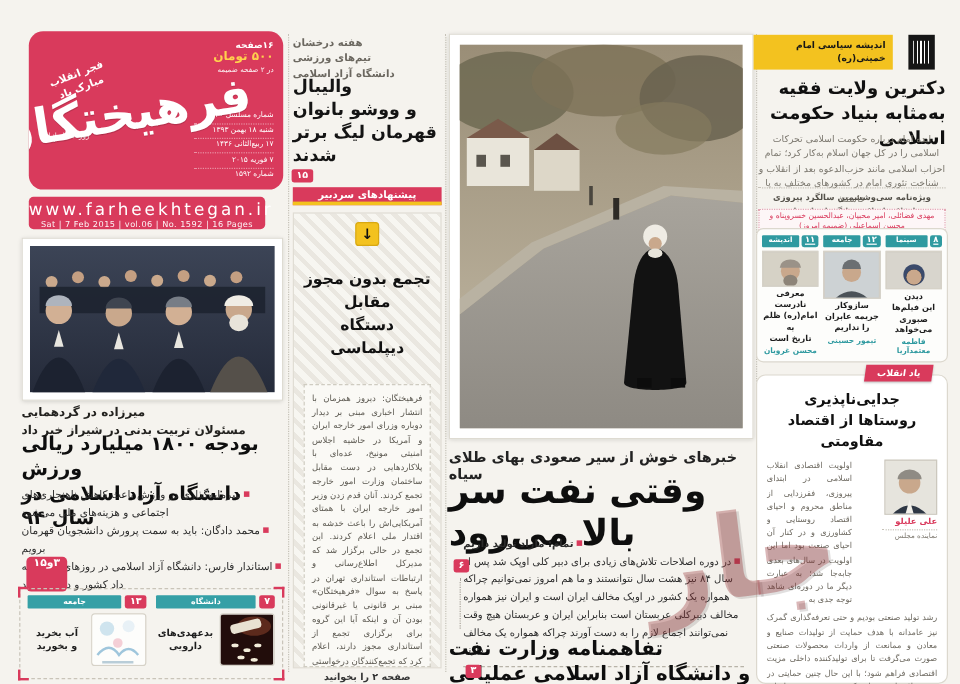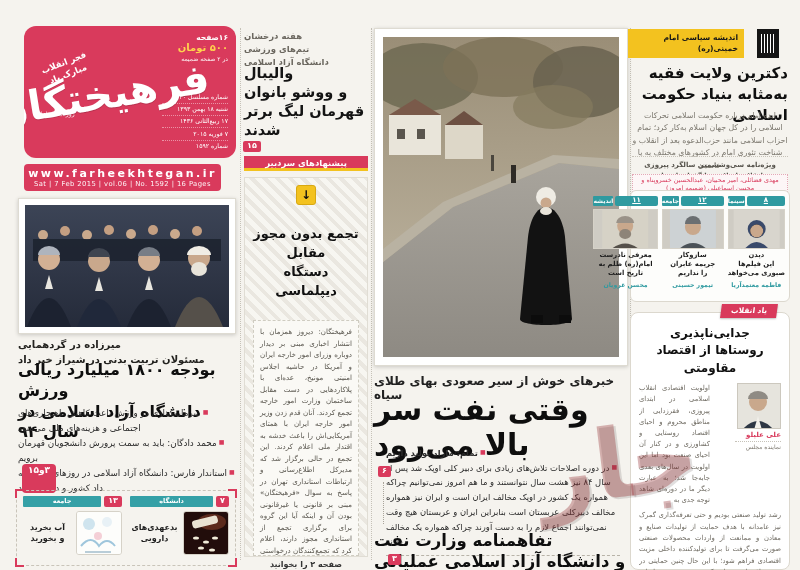--- a/index.html
+++ b/index.html
@@ -19,27 +19,27 @@
   .mast-sub{position:absolute;left:12px;top:84px;font-size:6px;opacity:.9;}
   .mast-price{position:absolute;right:8px;top:7px;line-height:1.25;}
   .mast-price .l1{font-size:7.5px;font-weight:bold;}
   .mast-price .l2{font-size:10px;font-weight:bold;color:#ffd24d;}
   .mast-price .l3{font-size:6px;opacity:.95;}
   .mast-dates{position:absolute;right:8px;bottom:6px;width:66px;font-size:6.2px;text-align:right;line-height:1.35;}
   .mast-dates div{border-top:1px dotted rgba(255,255,255,.45);padding:1.5px 0;}
   .mast-dates div:first-child{border-top:none;}
   .urlbar{left:24px;top:164px;width:197px;height:27px;background:#d93a5c;border-radius:4px;color:#fff;
           direction:ltr;text-align:center;padding-top:3px;}
-  .urlbar .u1{font-size:11px;font-weight:bold;letter-spacing:2.5px;}
+  .urlbar .u1{font-size:14px;font-weight:normal;letter-spacing:2.5px;}
   .urlbar .u2{font-size:6.8px;letter-spacing:.4px;opacity:.95;}
   
   .pbadge{display:inline-block;background:#d93a5c;color:#fff;font-weight:bold;font-size:8px;
           border-radius:2px;padding:1px 4px 2px;line-height:1;}
   .tbadge{display:inline-block;background:#2f9aa0;color:#fff;font-weight:bold;font-size:7px;
-          border-radius:2px;padding:1px 17px 2px;line-height:1;text-decoration:underline;}
+          border-radius:2px;padding:1px 3px 2px;line-height:1;text-decoration:underline;}
   .sq{color:#d93a5c;font-size:6px;vertical-align:2px;margin-left:2px;}
   
   .sports-kicker{left:244px;top:30px;width:126px;font-size:8.5px;font-weight:bold;color:#6b675f;line-height:1.5;}
   .sports-headline{left:244px;top:64px;width:126px;font-size:14.5px;font-weight:bold;line-height:1.32;color:#141414;}
   .picks-badge{left:243px;top:141px;}
   .picks-strip{left:244px;top:156px;width:124px;height:15px;background:#d93a5c;border-bottom:3px solid #f3c21f;
                color:#fff;font-size:8.5px;font-weight:bold;text-align:center;line-height:14px;letter-spacing:4px;}
   .hatch{left:244px;top:177px;width:124px;height:380px;border:1px solid #e0ddd4;
          background:repeating-linear-gradient(45deg,#eae7e0 0 4px,#f7f6f1 4px 9px);}
   .dl-icon{width:20px;height:20px;background:#f3c21f;border-radius:3px;margin:7px auto 3px;text-align:center;

